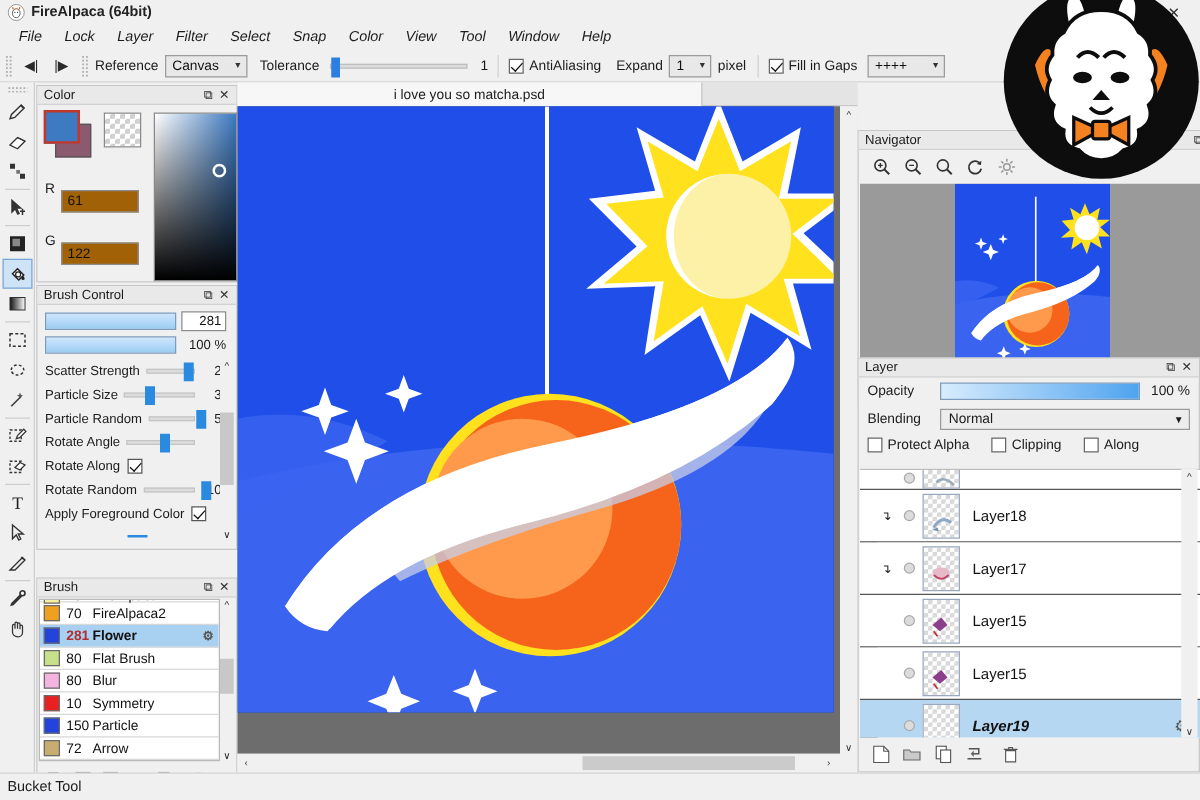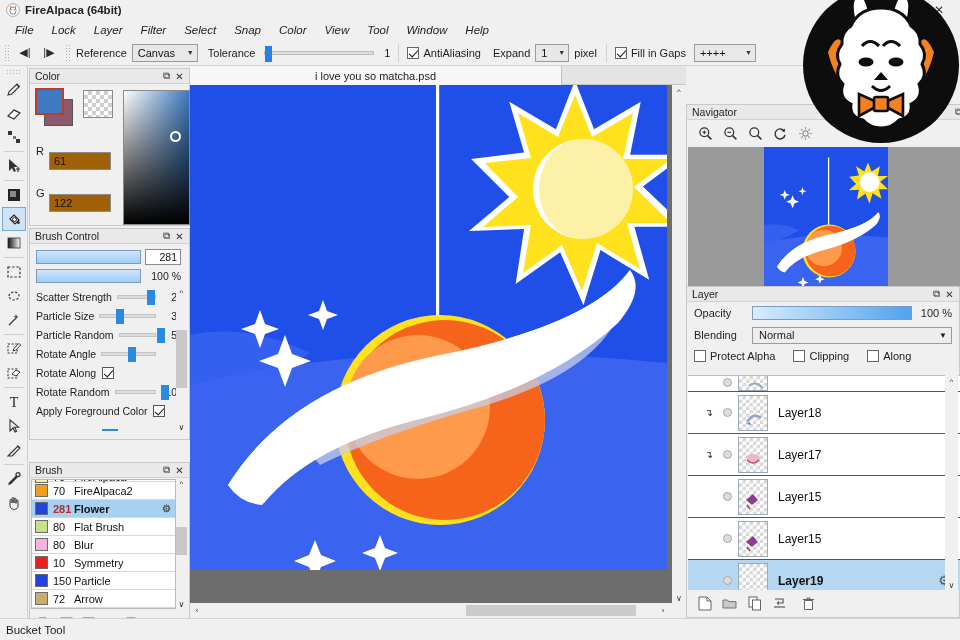--- a/index.html
+++ b/index.html
@@ -242,21 +242,21 @@
                  display:flex; align-items:center; padding:0 4px 0 6px; font-size:11px; }
   .blend-combo .bv { flex:1; }
   .lp-chkrow { display:flex; align-items:center; height:20px; padding:0 7px; font-size:11px; gap:4px; }
   .lp-chk { width:12px; height:12px; background:#fff; border:1px solid #666; flex:0 0 auto; }
   .lp-chktxt { margin-right:14px; }
   .layer-list { position:absolute; left:1px; top:88px; width:272px; height:215px;
                 background:#fff; border-top:1px solid #bdbdbd; overflow:hidden; }
   .lgutter { position:absolute; left:0; top:0; width:14px; height:215px; background:#6d6d6d; }
   .lrow { position:relative; display:flex; align-items:center; height:42px;
           border-bottom:1px solid #555; background:#fff; padding-left:14px; }
-  .lrow.sel { background:#b5d7f2; }
+  .lrow.sel { background:#b5d7f2;font-style:italic; }
   .lrow .clip { width:14px; text-align:center; font-size:10px; color:#222; }
   .lrow .eye { width:22px; display:flex; align-items:center; justify-content:center; }
   .eye-dot { width:9px; height:9px; border-radius:50%; border:1px solid #a9a9a9; background:#dcdcdc; }
   .lthumb { width:30px; height:36px; border:1px solid #9aa8c0; margin-right:10px;
             background-image:
               linear-gradient(45deg,#d6d6d6 25%, transparent 25%, transparent 75%, #d6d6d6 75%),
               linear-gradient(45deg,#d6d6d6 25%, transparent 25%, transparent 75%, #d6d6d6 75%);
             background-size:7px 7px; background-position:0 0,3.5px 3.5px; background-color:#fff;
             position:relative; overflow:hidden; flex:0 0 auto; }
   .lname { flex:1; font-size:12px; color:#111; }

